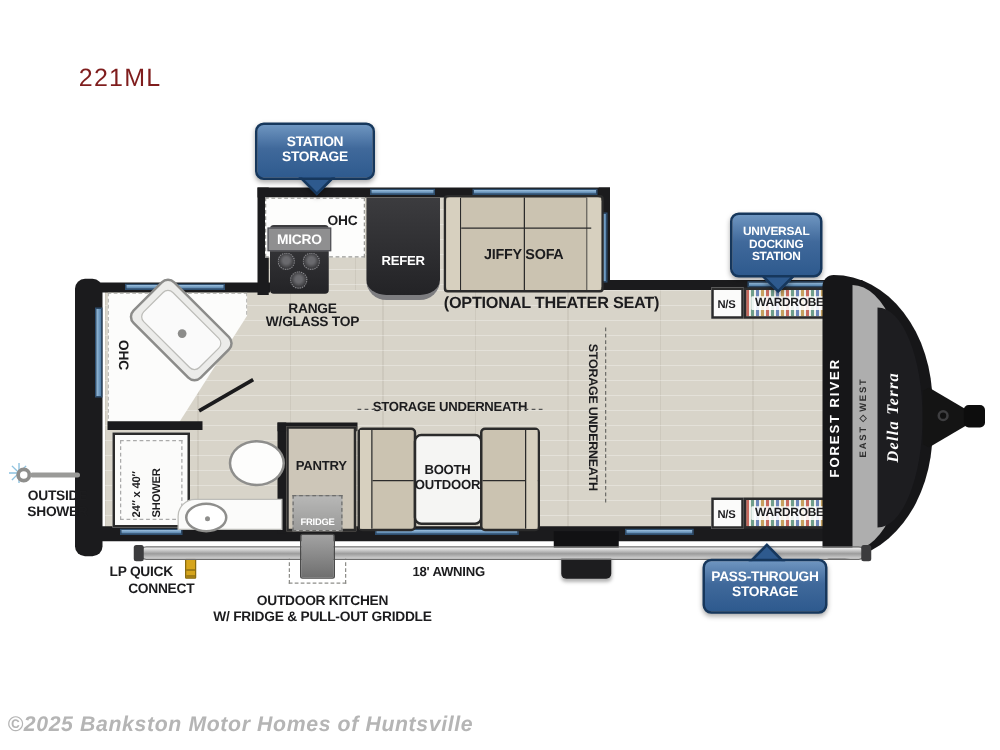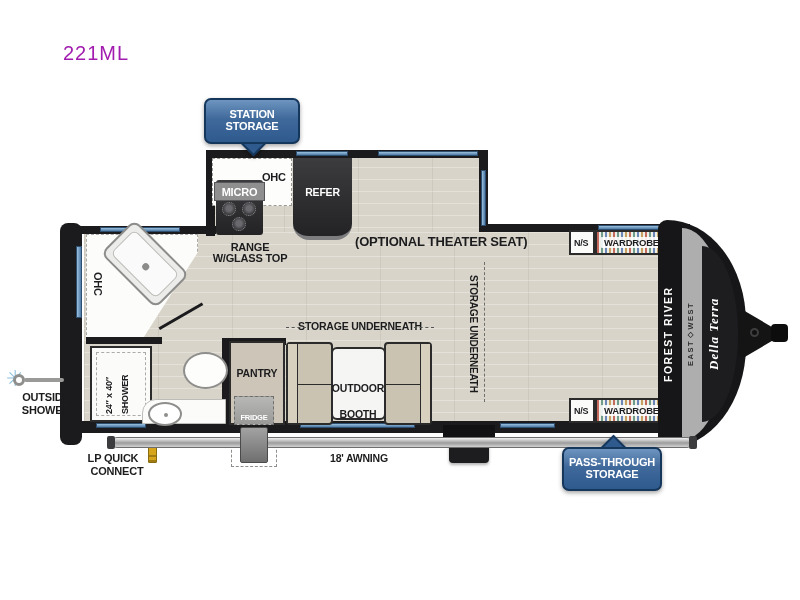--- a/index.html
+++ b/index.html
@@ -35,21 +35,21 @@
   .stripe-wardrobe{background:
     repeating-linear-gradient(90deg,#c76a5e 0 2px,#efefea 2px 4px,#6f9d8a 4px 6px,#efefea 6px 8px,
        #6c86b8 8px 10px,#efefea 10px 12px,#c5a05e 12px 14px,#efefea 14px 16px);}
   .wtag{background:rgba(255,255,255,.88);padding:0 3px;border-radius:1px;}
 </style>
 </head>
 <body>
 
 <div id="canvas">
 
-  <div class="lbl" style="left:63px;top:42px;font-size:20px;font-weight:normal;color:#a21caf;letter-spacing:1px;">221ML</div>
+  <div class="lbl" style="left:63px;top:52px;font-size:20px;font-weight:normal;color:#7f1d1d;letter-spacing:1px;">221ML</div>
 
   <div class="abs floor" style="left:210px;top:155px;width:272px;height:82px;"></div>
   <div class="abs floor" style="left:84px;top:232px;width:596px;height:192px;"></div>
 
   <div class="abs wall" style="left:60px;top:223px;width:22px;height:222px;border-radius:8px;"></div>
   <div class="abs wall" style="left:80px;top:226px;width:136px;height:8px;"></div>
   <div class="abs wall" style="left:206px;top:150px;width:9px;height:86px;"></div>
   <div class="abs wall" style="left:206px;top:150px;width:282px;height:8px;"></div>
   <div class="abs wall" style="left:479px;top:150px;width:9px;height:82px;"></div>
   <div class="abs wall" style="left:479px;top:224px;width:211px;height:8px;"></div>
@@ -73,23 +73,30 @@
     <div class="burner" style="left:26px;top:22px;width:14px;height:14px;"></div>
     <div class="burner" style="left:16px;top:37px;width:14px;height:14px;"></div>
   </div>
   <div class="abs" style="left:214px;top:182px;width:51px;height:19px;background:#8f8f90;border:1px solid #55555a;box-sizing:border-box;">
     <div class="lbl ctr" style="left:0;right:0;top:3px;position:absolute;color:#fff;font-size:11px;">MICRO</div>
   </div>
   <div class="lbl ctr" style="left:200px;top:241px;width:100px;font-size:11px;">RANGE</div>
   <div class="lbl ctr" style="left:200px;top:252px;width:100px;font-size:11px;">W/GLASS TOP</div>
 
   <div class="abs dark" style="left:293px;top:158px;width:59px;height:82px;border-radius:0 0 16px 16px;border-bottom:4px solid #7d7d80;box-sizing:border-box;">
-    <div class="lbl ctr" style="left:0;right:0;top:28px;position:absolute;color:#fff;font-size:10.5px;text-align:center;">REFER</div>
-  </div>
-
+    <div class="lbl ctr" style="left:0;right:0;top:45px;position:absolute;color:#fff;font-size:10.5px;text-align:center;">REFER</div>
+  </div>
+
+  <div class="abs tan" style="left:355px;top:156px;width:128px;height:78px;border-radius:3px;">
+    <div class="abs" style="left:0;top:0;width:12px;height:100%;background:#d7d0bf;border-right:1.5px solid #2b2b2b;box-sizing:border-box;border-radius:3px 0 0 3px;"></div>
+    <div class="abs" style="right:0;top:0;width:12px;height:100%;background:#d7d0bf;border-left:1.5px solid #2b2b2b;box-sizing:border-box;border-radius:0 3px 3px 0;"></div>
+    <div class="abs" style="left:12px;top:24px;width:104px;height:0;border-top:1.5px solid #2b2b2b;"></div>
+    <div class="abs" style="left:62px;top:0;width:0;height:100%;border-left:1.5px solid #2b2b2b;"></div>
+    <div class="lbl ctr" style="left:0;right:0;top:40px;position:absolute;font-size:11.5px;">JIFFY SOFA</div>
+  </div>
   <div class="lbl ctr" style="left:355px;top:234px;width:128px;font-size:13px;">(OPTIONAL THEATER SEAT)</div>
 
   <div class="abs" style="left:86px;top:234px;width:112px;height:106px;background:#fcfcfb;border:1.5px dashed #a8a8a4;box-sizing:border-box;
               clip-path:polygon(0 0,100% 0,100% 17%,50% 100%,0 100%);"></div>
   <div class="lbl vtext" style="left:92px;top:272px;font-size:11px;">OHC</div>
   <div class="abs" style="left:106px;top:240px;width:78px;height:48px;transform:rotate(45deg);background:#ececea;border:2px solid #8c8c8a;border-radius:8px;box-sizing:border-box;">
     <div class="abs" style="left:5px;top:5px;right:5px;bottom:5px;background:#fafafa;border:1px solid #bdbdb9;border-radius:6px;"></div>
     <div class="abs" style="left:36px;top:20px;width:7px;height:7px;border-radius:50%;background:#8c8c8a;"></div>
   </div>
 
@@ -121,21 +128,21 @@
 
   <div class="abs tan" style="left:286px;top:342px;width:47px;height:83px;border-radius:4px;">
     <div class="abs" style="left:0;top:50%;width:100%;border-top:1.5px solid #2b2b2b;"></div>
     <div class="abs" style="left:0;top:0;width:10px;height:100%;background:#d7d0bf;border-right:1.5px solid #2b2b2b;box-sizing:border-box;"></div>
   </div>
   <div class="abs whitebox" style="left:331px;top:347px;width:55px;height:73px;border-radius:6px;background:#f5f5f3;"></div>
   <div class="abs tan" style="left:384px;top:342px;width:48px;height:83px;border-radius:4px;">
     <div class="abs" style="left:0;top:50%;width:100%;border-top:1.5px solid #2b2b2b;"></div>
     <div class="abs" style="right:0;top:0;width:10px;height:100%;background:#d7d0bf;border-left:1.5px solid #2b2b2b;box-sizing:border-box;"></div>
   </div>
-  <div class="lbl ctr" style="left:308px;top:370px;width:100px;font-size:10.5px;margin-top:38px;">BOOTH</div>
+  <div class="lbl ctr" style="left:308px;top:370px;width:100px;font-size:10.5px;">BOOTH</div>
   <div class="lbl ctr" style="left:308px;top:382px;width:100px;font-size:10.5px;">OUTDOOR</div>
 
   <div class="abs" style="left:484px;top:262px;height:140px;border-left:1.5px dashed #6e6e6a;"></div>
   <div class="lbl vtext" style="left:468px;top:268px;height:132px;font-size:10px;text-align:center;">STORAGE UNDERNEATH</div>
 
 
   <div class="abs whitebox ctr" style="left:569px;top:230px;width:26px;height:25px;">
     <div class="lbl" style="position:absolute;left:3px;top:6px;font-size:9px;">N/S</div>
   </div>
   <div class="abs stripe-wardrobe" style="left:595px;top:230px;width:73px;height:25px;border:2px solid #2b2b2b;box-sizing:border-box;display:flex;align-items:center;justify-content:center;">
@@ -166,43 +173,54 @@
   <div class="abs" style="left:449px;top:441px;width:40px;height:22px;background:#1d1d1f;border-radius:0 0 4px 4px;box-shadow:0 2px 3px rgba(0,0,0,.3);"></div>
 
   <div class="abs" style="left:112px;top:437px;width:580px;height:11px;border-radius:5px;border:1px solid #6e6e6e;box-sizing:border-box;
               background:linear-gradient(180deg,#f2f2f2 0%,#9c9c9c 55%,#d2d2d2 100%);z-index:5;"></div>
   <div class="abs" style="left:107px;top:436px;width:8px;height:13px;background:#3c3c3e;border-radius:2px;z-index:5;"></div>
   <div class="abs" style="left:689px;top:436px;width:8px;height:13px;background:#3c3c3e;border-radius:2px;z-index:5;"></div>
   <div class="lbl" style="left:330px;top:452px;font-size:10.5px;">18' AWNING</div>
 
   <div class="abs" style="left:240px;top:427px;width:28px;height:36px;background:linear-gradient(180deg,#a2a2a2,#6f6f6f);border:1px solid #4a4a4a;border-radius:2px;box-sizing:border-box;z-index:6;"></div>
   <div class="abs" style="left:231px;top:445px;width:46px;height:22px;border:1.5px dashed #8e8e8a;box-sizing:border-box;"></div>
+  <div class="lbl ctr" style="left:158px;top:475px;width:200px;font-size:11px;">OUTDOOR KITCHEN</div>
+  <div class="lbl ctr" style="left:158px;top:488px;width:200px;font-size:11px;">W/ FRIDGE &amp; PULL-OUT GRIDDLE</div>
 
   <div class="abs" style="left:148px;top:447px;width:9px;height:16px;background:#d6a51c;border:1px solid #8a6c10;box-sizing:border-box;border-radius:1px;
               background-image:linear-gradient(0deg,rgba(0,0,0,.25) 0 2px,transparent 2px 5px,rgba(0,0,0,.25) 5px 7px,transparent 7px);"></div>
   <div class="lbl ctr" style="left:80px;top:452px;width:66px;font-size:11px;">LP QUICK</div>
-  <div class="lbl ctr" style="left:84px;top:465px;width:66px;font-size:11px;">CONNECT</div>
+  <div class="lbl ctr" style="left:96px;top:465px;width:66px;font-size:11px;">CONNECT</div>
 
   <div class="abs" style="left:6px;top:366px;font-size:22px;color:#8fc3e0;">✳</div>
   <div class="abs" style="left:13px;top:374px;width:12px;height:12px;border-radius:50%;background:#fff;border:3px solid #8e8e8c;box-sizing:border-box;"></div>
   <div class="abs" style="left:24px;top:378px;width:40px;height:4px;background:#9a9a98;border-radius:2px;"></div>
   <div class="lbl ctr" style="left:10px;top:391px;width:72px;font-size:11px;">OUTSIDE</div>
   <div class="lbl ctr" style="left:10px;top:404px;width:72px;font-size:11px;">SHOWER</div>
 
   <div class="badge" style="left:204px;top:98px;">
     <div class="diam" style="bottom:-8px;"></div>
     <div class="body" style="width:92px;height:42px;font-size:11px;">
       <span>STATION</span>
       <span>STORAGE</span>
     </div>
   </div>
 
+  <div class="badge" style="left:584px;top:170px;">
+    <div class="diam" style="bottom:-8px;"></div>
+    <div class="body" style="width:70px;height:48px;font-size:9.5px;">
+      <span>UNIVERSAL</span>
+      <span>DOCKING</span>
+      <span>STATION</span>
+    </div>
+  </div>
 
   <div class="badge" style="left:562px;top:447px;">
     <div class="diam" style="top:-8px;"></div>
     <div class="body" style="width:96px;height:40px;font-size:11px;">
       <span>PASS-THROUGH</span>
       <span>STORAGE</span>
     </div>
   </div>
 
+  <div class="lbl" style="left:6px;top:570px;font-size:17px;font-style:italic;color:#b5b5b5;letter-spacing:0.5px;">©2025 Bankston Motor Homes of Huntsville</div>
 
 </div>
 
 </body></html>

